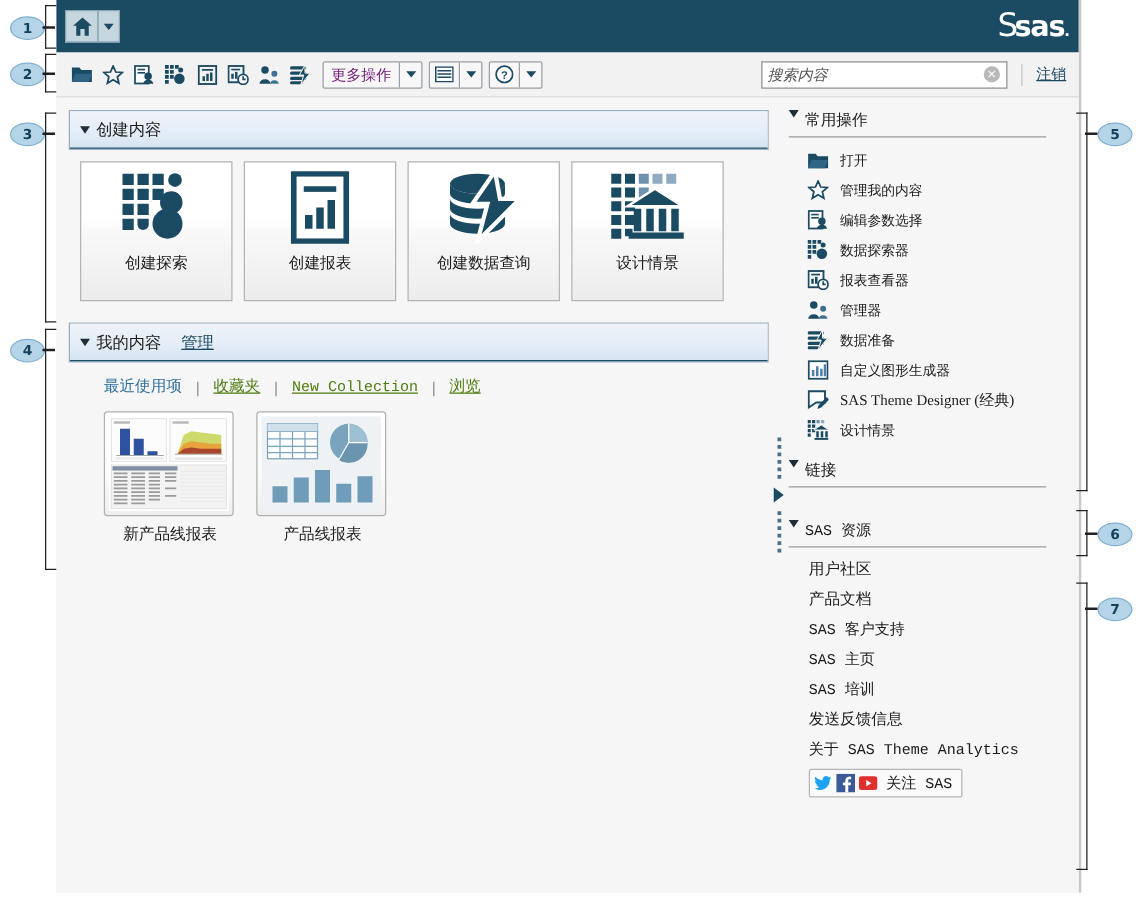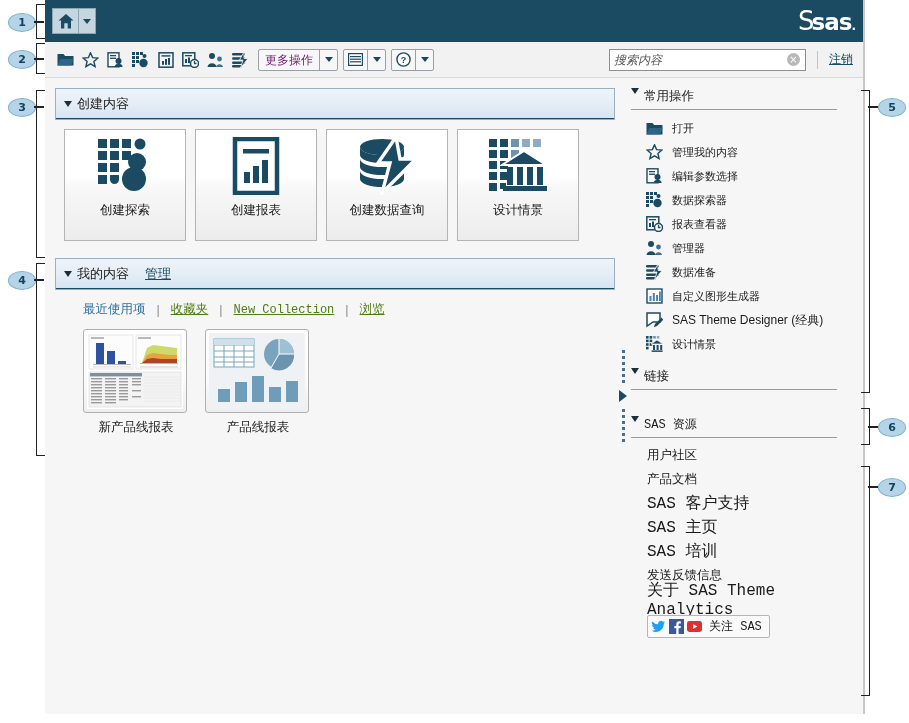--- a/index.html
+++ b/index.html
@@ -183,26 +183,26 @@
   .side-list { padding-top: 6px; }
   .side-row {
     display: flex; align-items: center; height: 24px; padding-left: 12px;
     cursor: pointer;
   }
   .side-row .s-ico {
     width: 22px; display: flex; align-items: center; justify-content: center;
     margin-right: 7px;
   }
   .side-row .s-lbl { font-size: 11px; color: #1a1a1a; }
-  .side-row .s-lbl.mono { font-family: Liberation Sans, sans-serif; font-size: 12px; }
+  .side-row .s-lbl.mono { font-family: Liberation Serif, serif; font-size: 12px; }
   .res-row {
     height: 24px; display: flex; align-items: center; padding-left: 16px;
     font-size: 12.5px; color: #1a1a1a; cursor: pointer;
   }
-  .res-row.mono { font-family: "Liberation Mono", monospace; font-size: 16px; }
+  .res-row.mono { font-family: "Liberation Mono", monospace; font-size: 12px; }
   .follow-btn {
     margin: 4px 0 0 16px; display: inline-flex; align-items: center; gap: 3px;
     border: 1px solid #b5b5b5; background: #fafafa; border-radius: 2px;
     padding: 2px 7px 2px 3px; cursor: pointer; width: fit-content;
   }
   .follow-btn .f-lbl {
     font-size: 12px; color: #1a1a1a; margin-left: 4px;
     font-family: "Liberation Mono", monospace;
   }
   .sq { width: 15px; height: 15px; display: block; }

